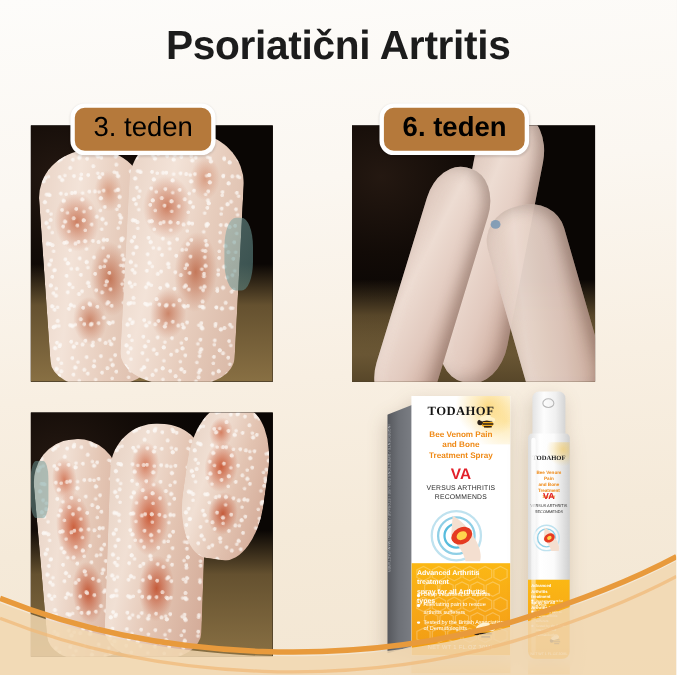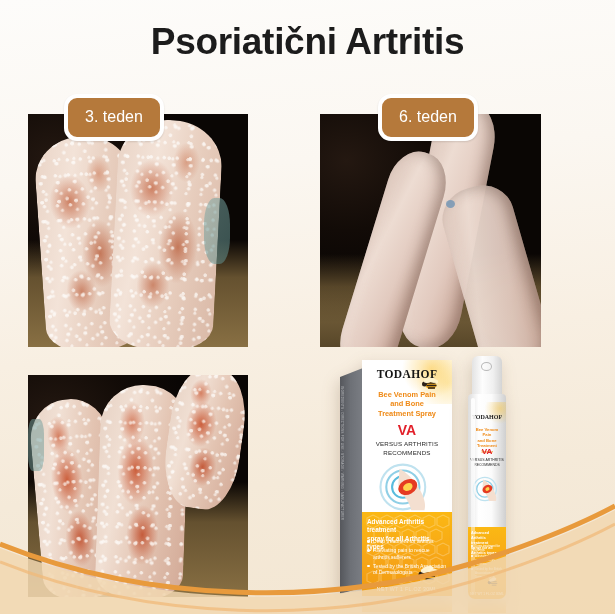--- a/index.html
+++ b/index.html
@@ -80,34 +80,34 @@
     background:linear-gradient(100deg,#d7c0b4 0%,#eddcd2 30%,#e2cabf 62%,#c9a596 100%);
     box-shadow:inset -6px 0 14px rgba(60,34,22,.35), inset 5px 0 10px rgba(255,238,228,.35);
   }
 
   
   .badge{
     position:absolute;
     background:#b5793b;
     border:4px solid #ffffff;
     border-radius:13px;
-    color:#ffffff;
-    font-size:16px;
+    color:#000000;
+    font-size:25px;
     font-weight:normal;
     padding:5px 17px 7px 17px;
     line-height:27px;
     white-space:nowrap;
     box-shadow:0 1px 2px rgba(0,0,0,.12);
   }
   #badge-week3{left:64px;top:94px;}
-  #badge-week6{left:378px;top:94px;}
+  #badge-week6{left:345px;top:94px;font-weight:bold;}
   #badge-week1{left:86px;top:355px;}
 
   
-  #product{position:absolute;left:340px;top:356px;width:205px;height:243px;}
+  #product{position:absolute;left:352px;top:356px;width:205px;height:243px;}
 
   
   .box{position:absolute;left:0;top:4px;width:112px;height:236px;
        filter:drop-shadow(-2px 6px 8px rgba(90,60,30,.22));}
   .box-side{
     position:absolute;left:0;top:8px;width:23px;height:226px;
     background:linear-gradient(90deg,#55575c 0%,#6d7076 45%,#7b7e84 100%);
     clip-path:polygon(0 4%,100% 0,100% 97%,0 100%);
   }
   .box-side .side-text{

